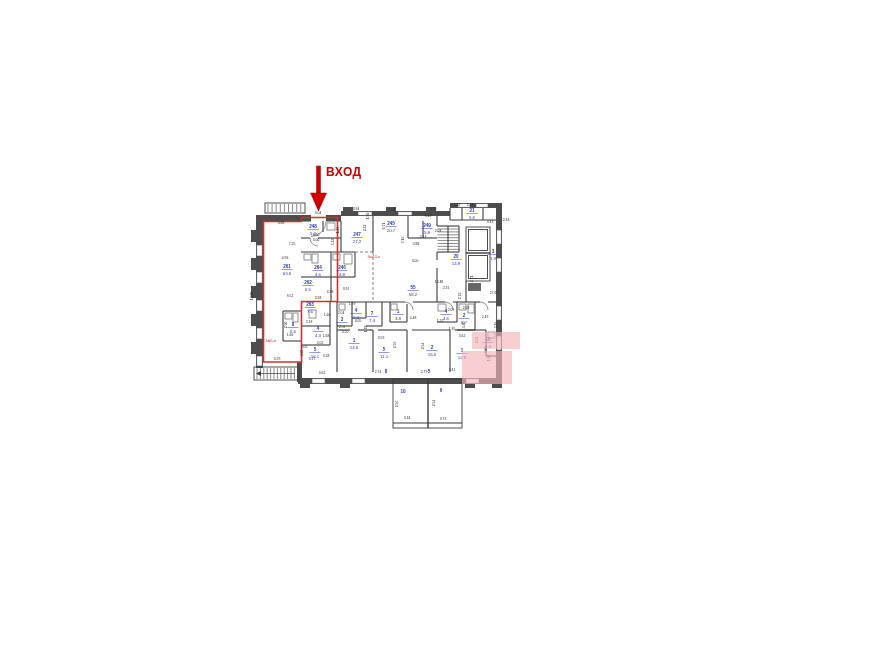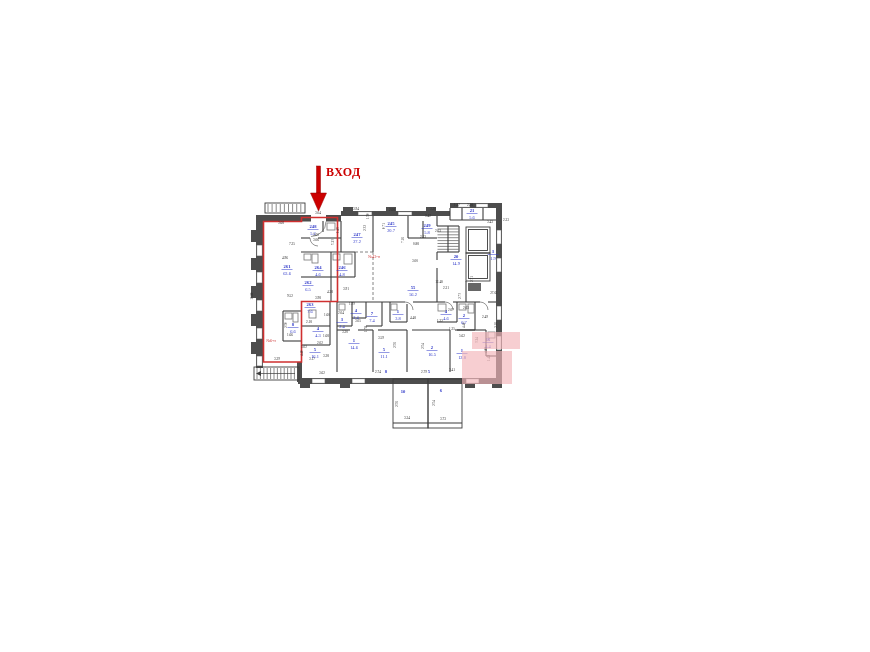--- a/index.html
+++ b/index.html
@@ -1,17 +1,17 @@
 <!DOCTYPE html>
 <html><head>
 <meta charset="utf-8">
 <style>
   html,body{margin:0;padding:0;background:#fff;}
   #stage{position:relative;width:760px;height:652px;background:#ffffff;overflow:hidden;
-         font-family:Liberation Serif, serif;}
+         font-family:Liberation Sans, sans-serif;}
   #plan-svg{position:absolute;left:0;top:0;}
   .entrance-label{position:absolute;left:326px;top:165px;font-size:12px;font-weight:bold;
                   letter-spacing:0.5px;color:#cc0000;}
   .wm-logo{position:absolute;left:287px;top:250px;font-size:106px;line-height:1;
            font-weight:bold;letter-spacing:6px;color:rgba(231,148,152,0.42);
            white-space:nowrap;pointer-events:none;}
   .wm-tagline{position:absolute;left:282px;top:365px;font-size:18px;line-height:1;
               letter-spacing:5px;color:rgba(205,150,150,0.58);white-space:nowrap;
               pointer-events:none;}
 </style>

